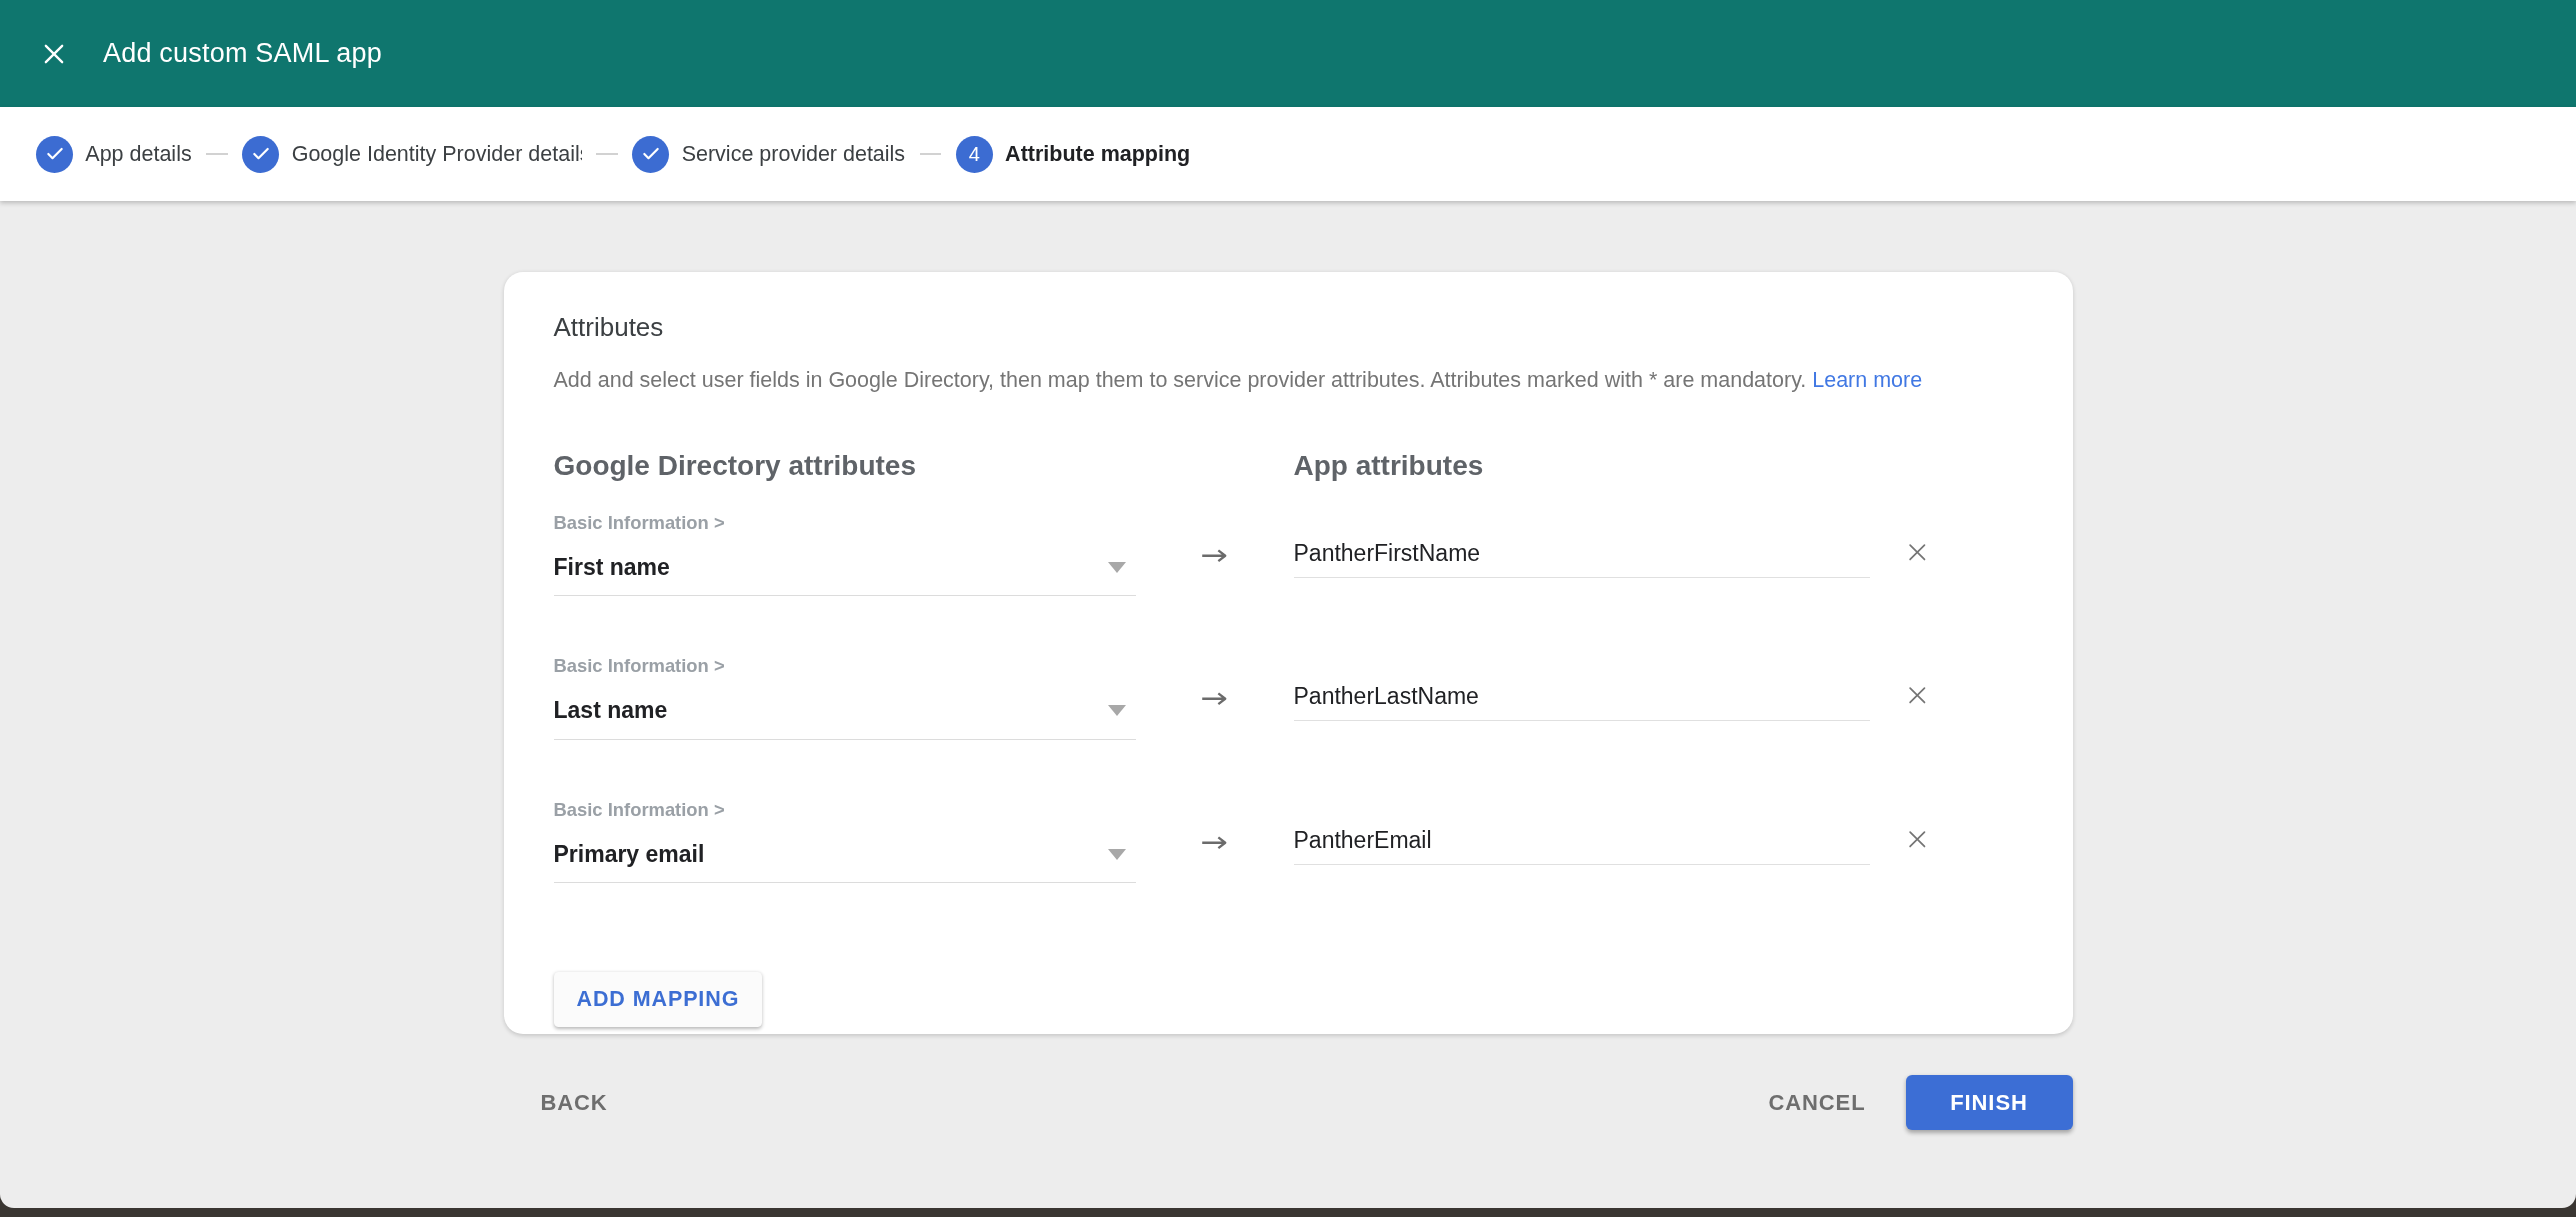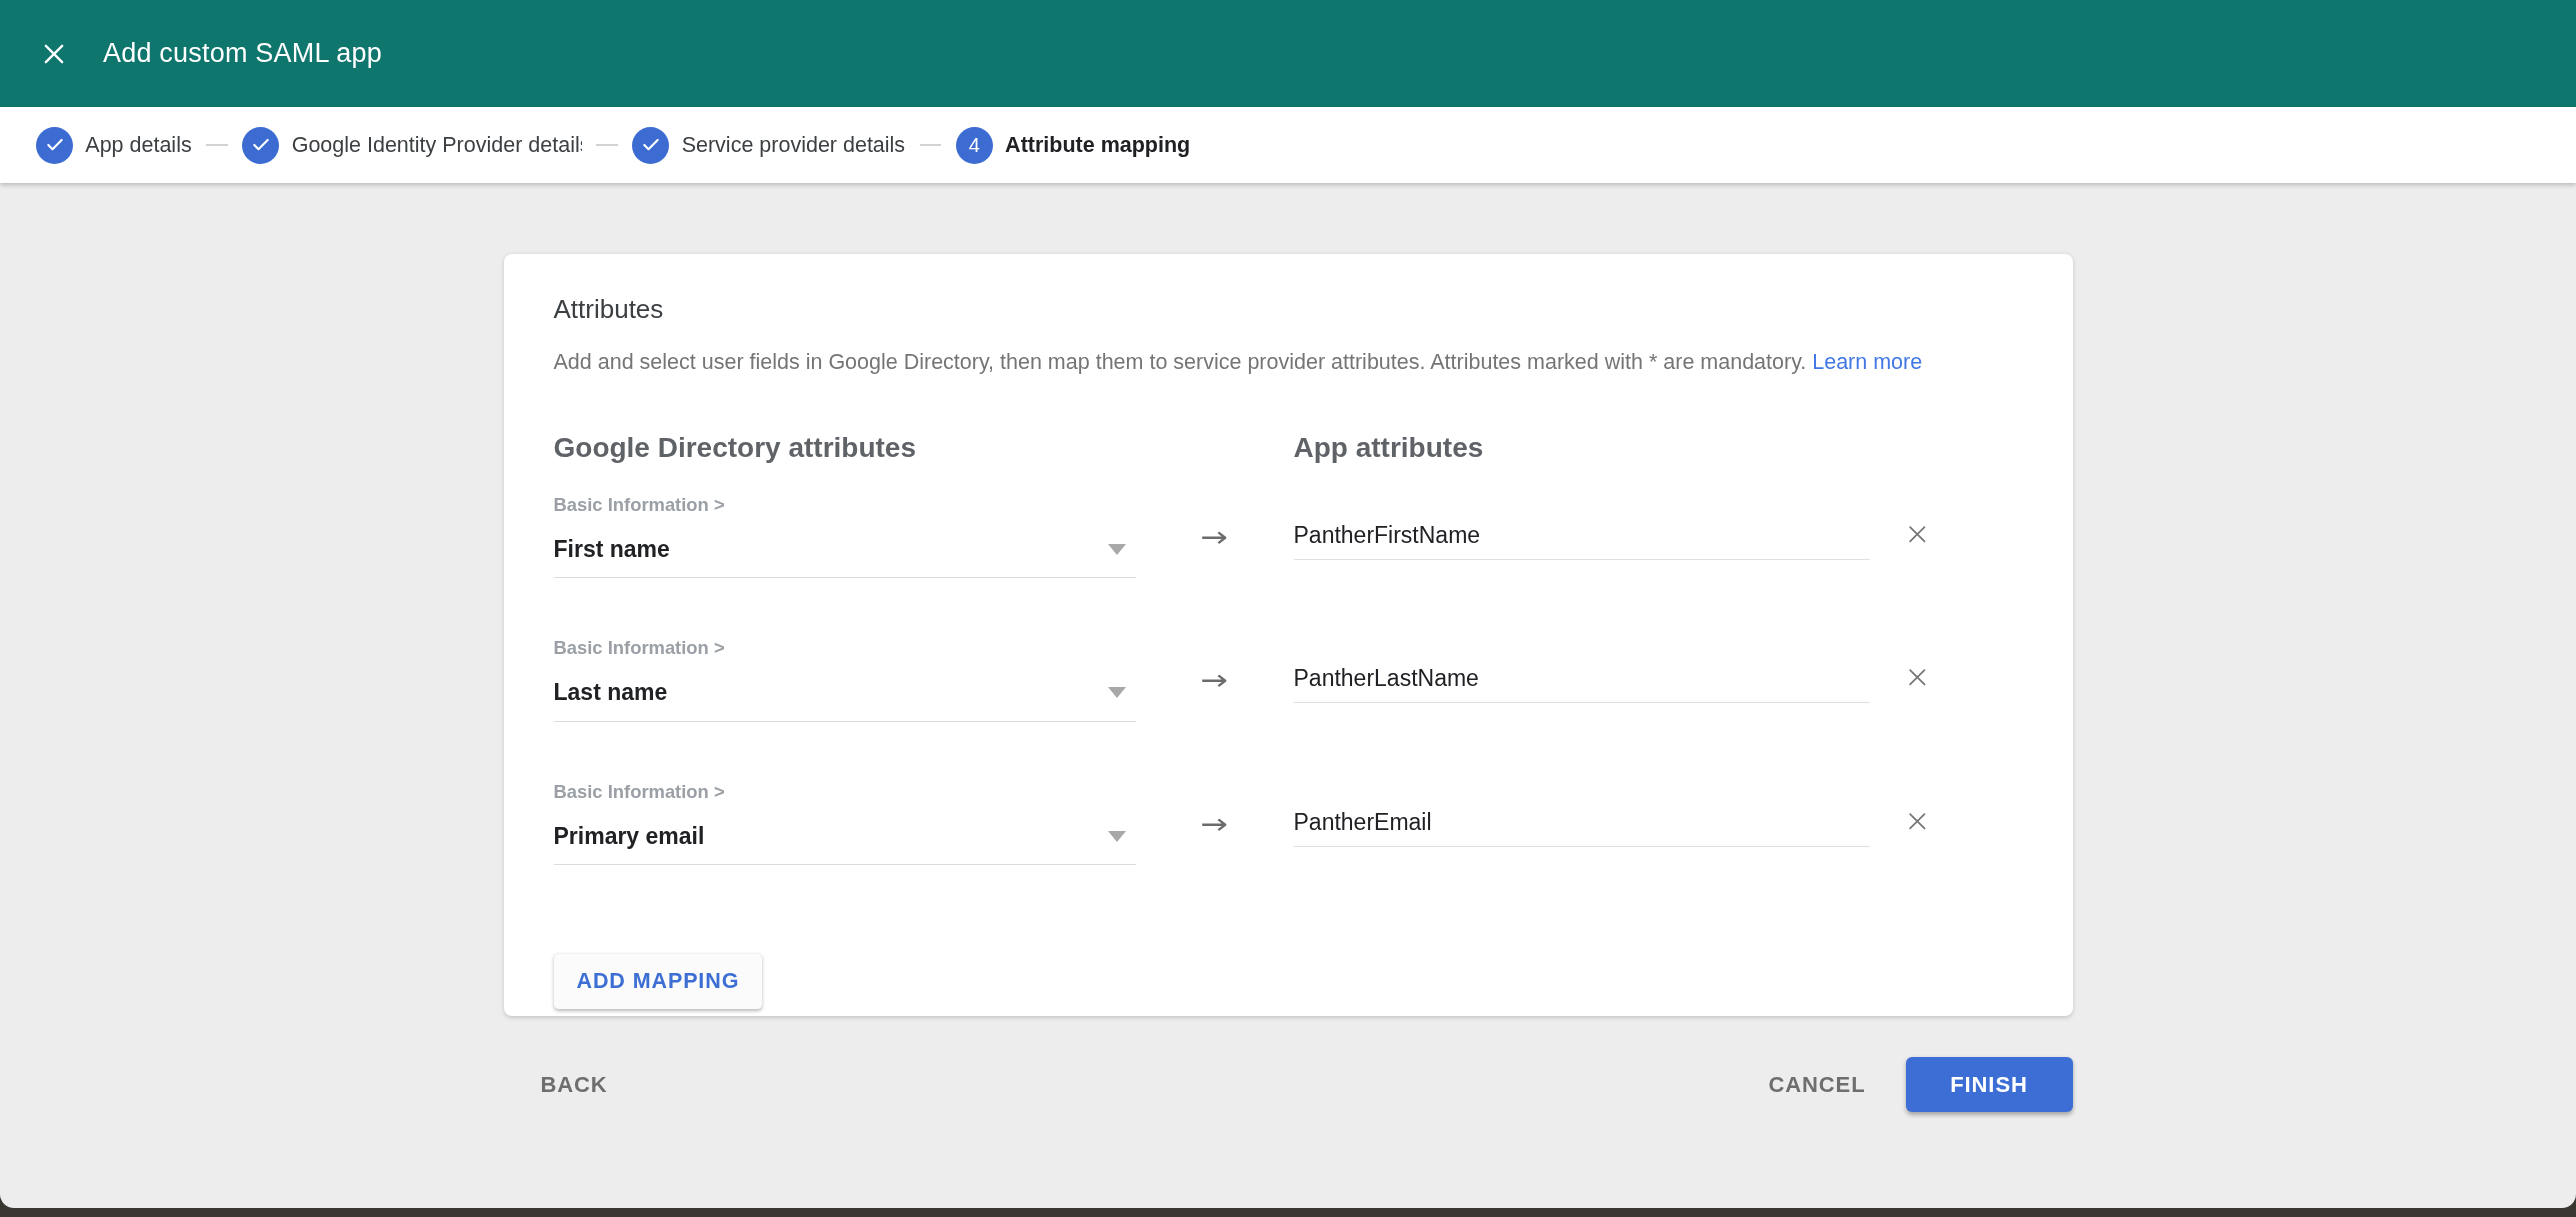--- a/index.html
+++ b/index.html
@@ -28,21 +28,21 @@
     background: none; border: none; padding: 0; margin: 0;
     width: 28px; height: 28px; cursor: pointer;
     display: flex; align-items: center; justify-content: center;
   }
   .header-title {
     margin: 0 0 0 35px;
     color: #ffffff; font-size: 27px; font-weight: 400; letter-spacing: 0.2px;
   }
   
   .stepper {
-    height: 76px;
+    height: 94px;
     background: #ffffff;
     display: flex; align-items: center;
     padding-left: 36px;
     position: relative; z-index: 2;
     box-shadow: 0 1.5px 4.6px rgba(0,0,0,0.22);
   }
   .step { display: flex; align-items: center; }
   .step-circle {
     width: 37px; height: 37px; border-radius: 50%;
     background: #3c6cd2; color: #fff;
@@ -59,21 +59,21 @@
   .connector {
     width: 21.5px; height: 2.3px; background: #d2d2d2;
     margin: 0 14.6px; flex: 0 0 21.5px;
   }
   
   .content { height: 1024px; padding-top: 71px; }
   .card {
     width: 1569px; height: 762px;
     margin: 0 auto;
     background: #ffffff;
-    border-radius: 8px;
+    border-radius: 19px;
     box-shadow: 0 1.5px 4.6px rgba(0,0,0,0.16);
     padding: 40px 50px 8px 50px;
   }
   .card-title {
     margin: 0 0 23px 0;
     font-size: 26px; font-weight: 400; color: #3c4043;
   }
   .card-desc {
     margin: 0 0 55px 0;
     font-size: 21.5px; color: #757575; line-height: 29px;

